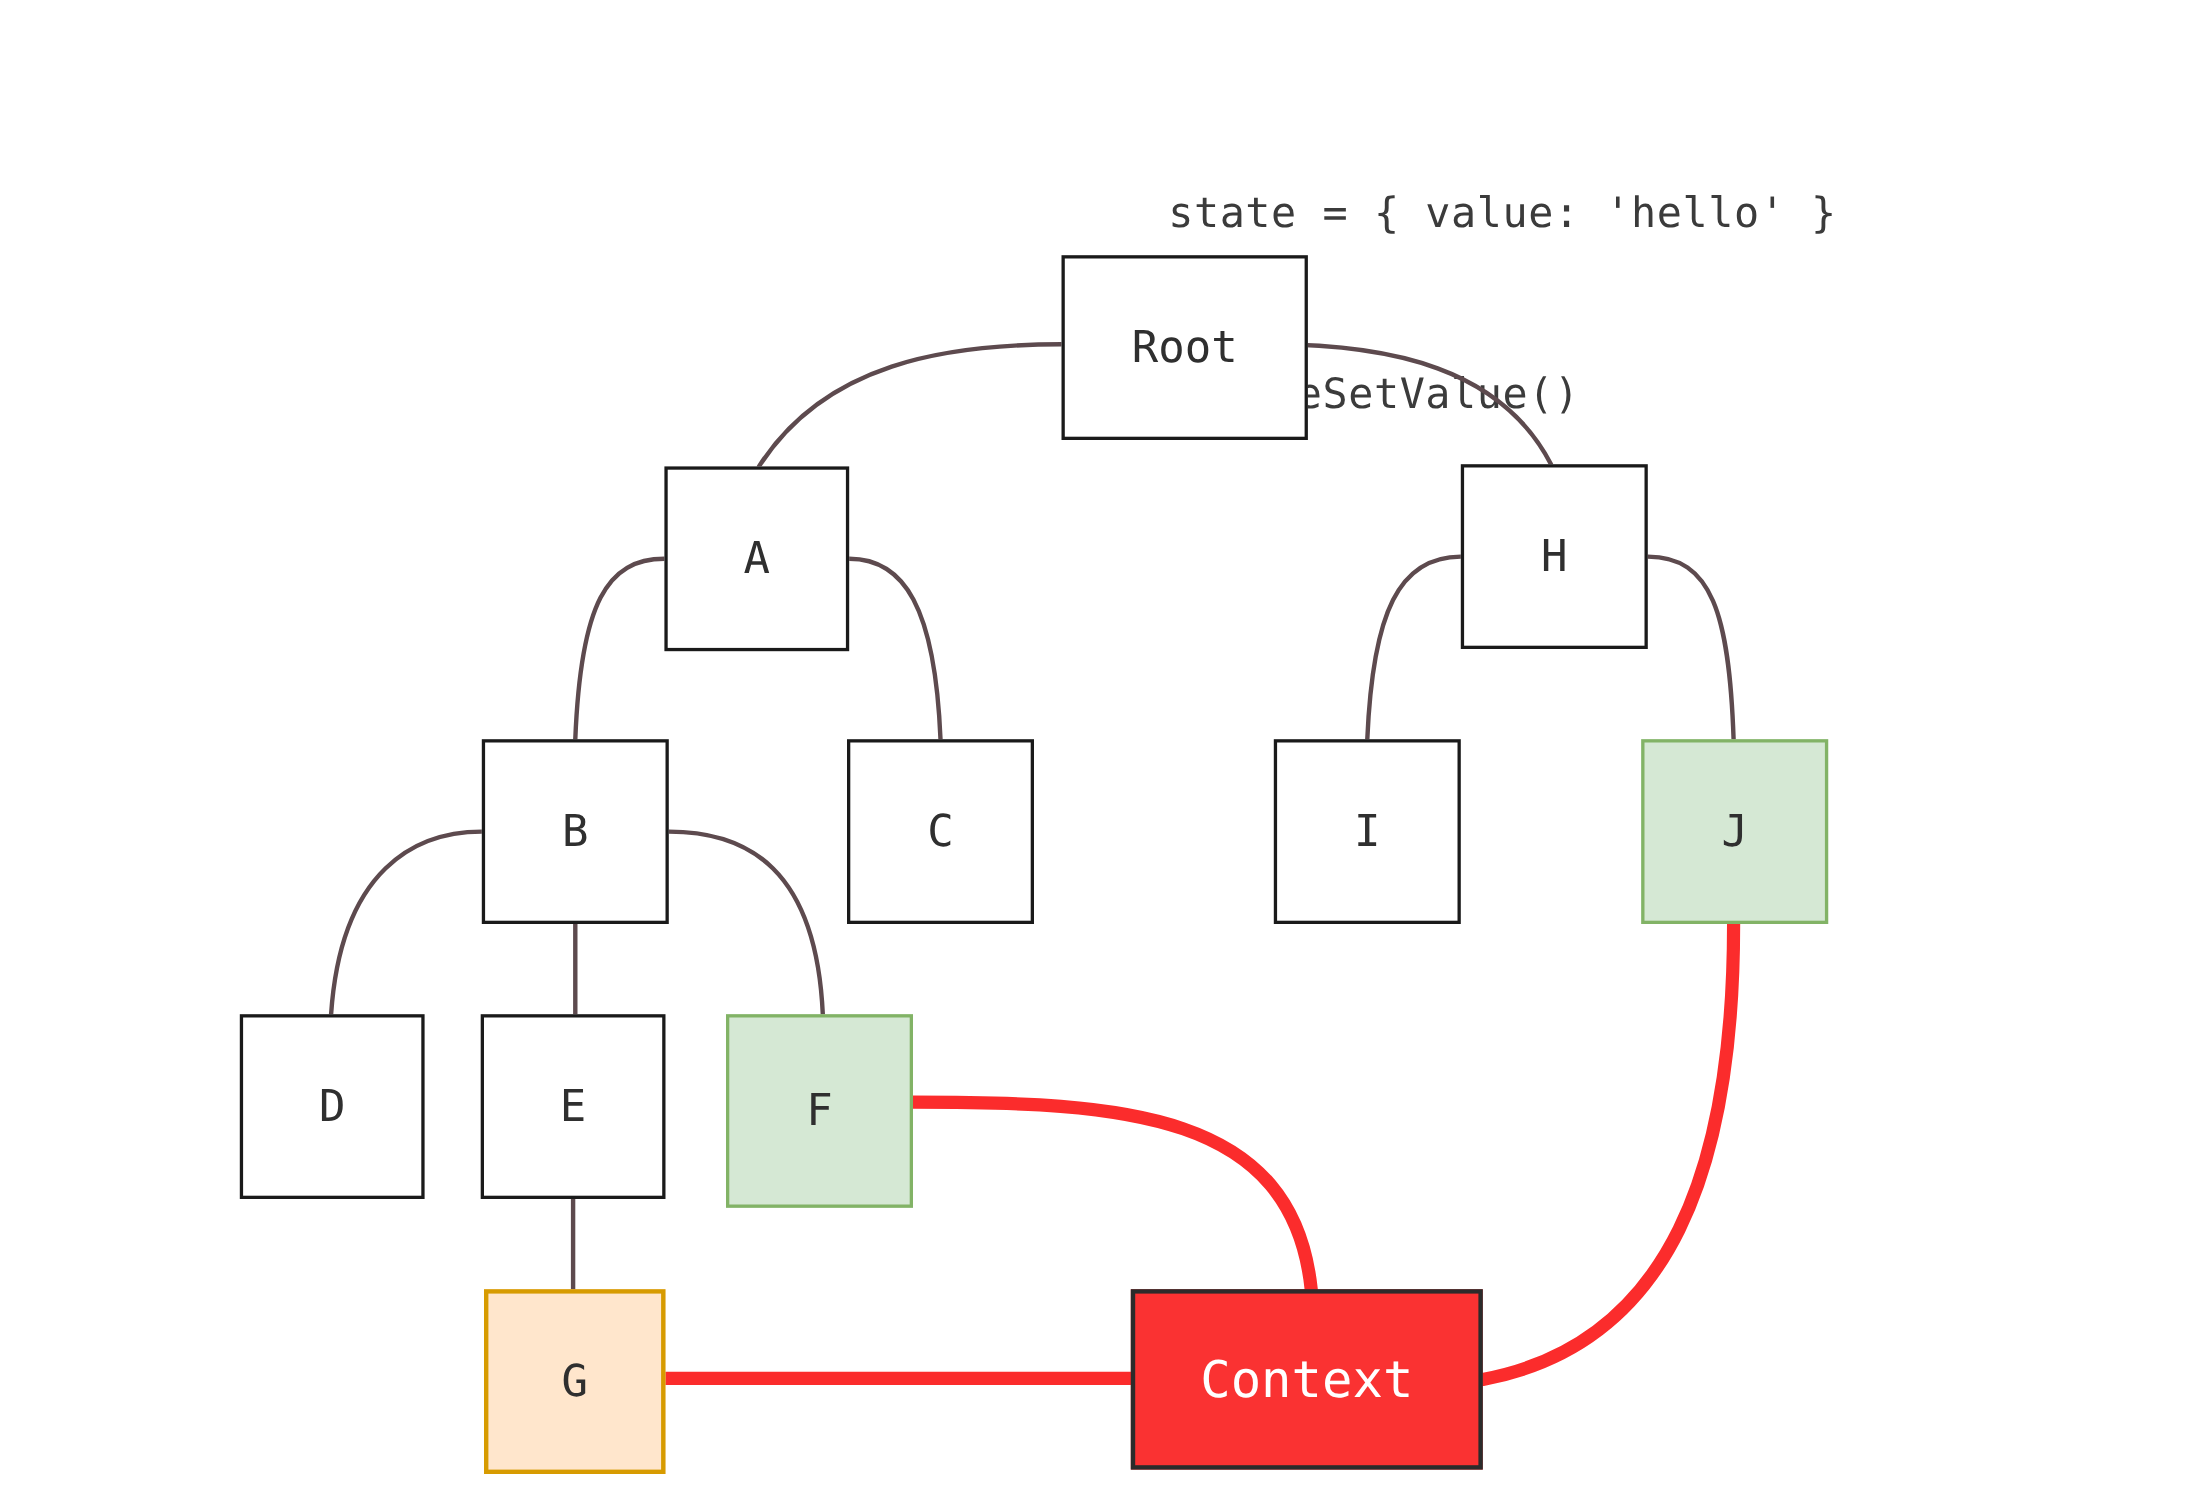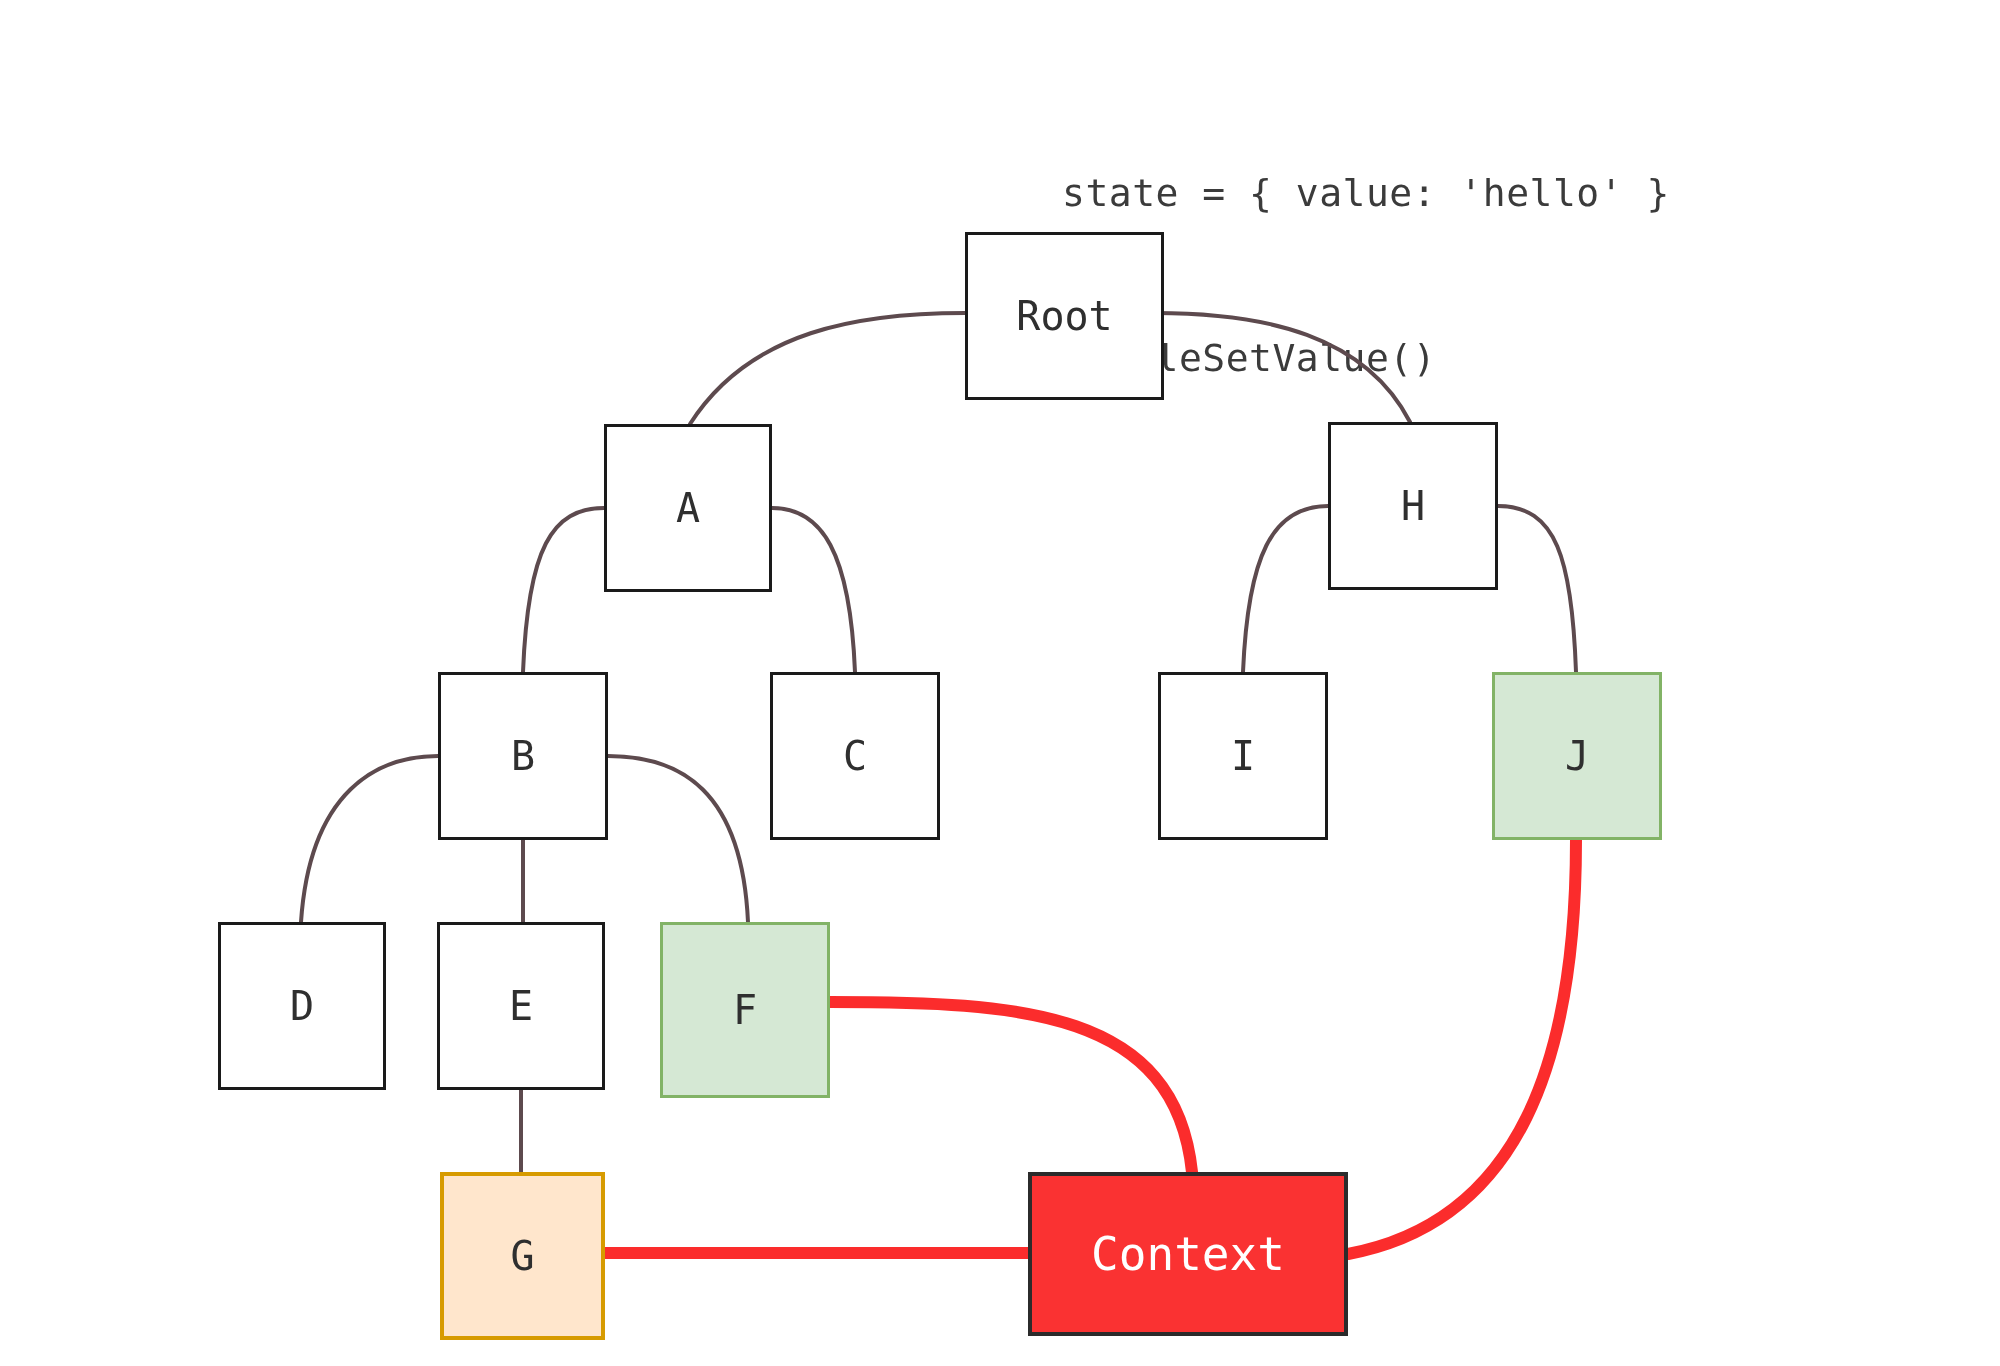--- a/index.html
+++ b/index.html
@@ -97,21 +97,21 @@
       <path d="M 1328,506 C 1272,506 1248,556 1243,672"></path>
       <path d="M 1498,506 C 1556,506 1572,558 1576,672"></path>
     </g>
     <g id="context-edges" fill="none" stroke="#fb2c2c" stroke-width="12" stroke-linecap="round">
       <path d="M 830,1002 C 1020,1002 1175,1010 1192,1172"></path>
       <path d="M 605,1253 L 1028,1253"></path>
       <path d="M 1576,840 C 1576,1060 1520,1222 1348,1254"></path>
     </g>
   </svg>
 
-  <div class="node plain" style="left:965px; top:232px; width:199px; height:168px;">
+  <div class="node plain" style="left:965px; top:232px; width:224px; height:168px;">
     <span class="node-label">Root</span>
   </div>
 
   <div class="node plain" style="left:604px; top:424px; width:168px; height:168px;">
     <span class="node-label">A</span>
   </div>
 
   <div class="node plain" style="left:1328px; top:422px; width:170px; height:168px;">
     <span class="node-label">H</span>
   </div>

